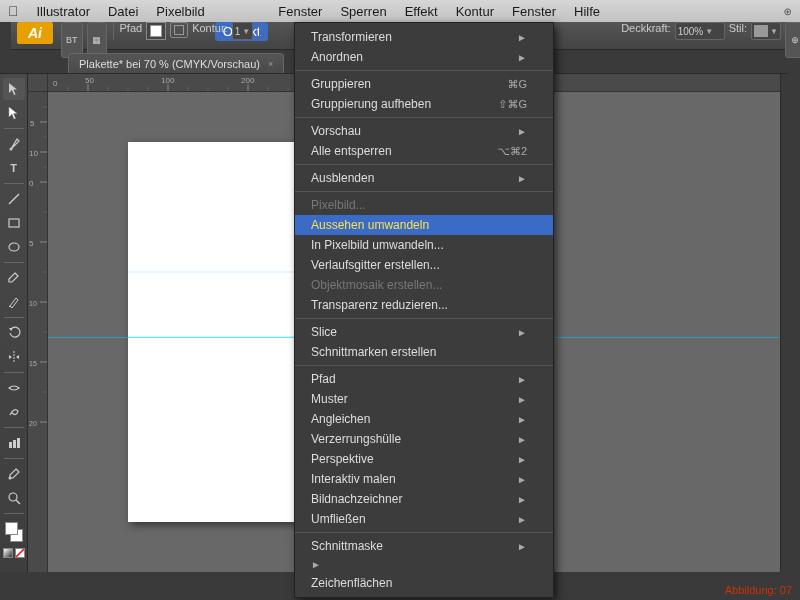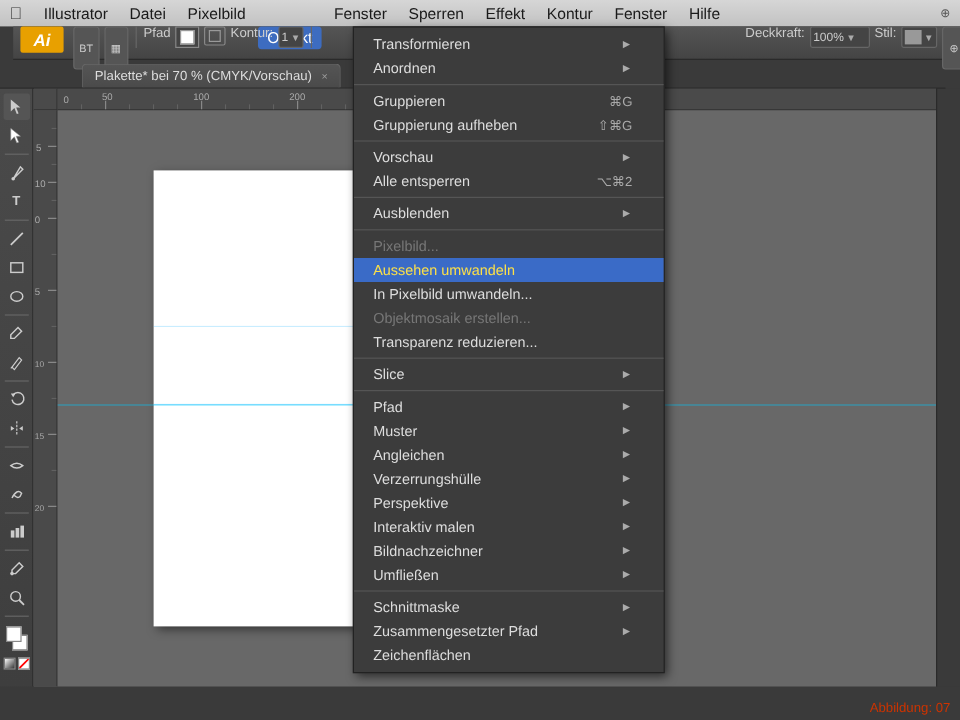--- a/index.html
+++ b/index.html
@@ -629,32 +629,38 @@
 
     <div class="dropdown-item disabled">
       <span>Pixelbild...</span>
     </div>
     <div class="dropdown-item highlighted">
       <span>Aussehen umwandeln</span>
     </div>
     <div class="dropdown-item">
       <span>In Pixelbild umwandeln...</span>
     </div>
+    <div class="dropdown-item">
+      <span>Verlaufsgitter erstellen...</span>
+    </div>
     <div class="dropdown-item disabled">
       <span>Objektmosaik erstellen...</span>
     </div>
     <div class="dropdown-item">
       <span>Transparenz reduzieren...</span>
     </div>
     <div class="menu-divider"></div>
 
     <div class="dropdown-item">
       <span>Slice</span>
       <span class="dropdown-arrow">►</span>
     </div>
+    <div class="dropdown-item">
+      <span>Schnittmarken erstellen</span>
+    </div>
     <div class="menu-divider"></div>
 
     <div class="dropdown-item">
       <span>Pfad</span>
       <span class="dropdown-arrow">►</span>
     </div>
     <div class="dropdown-item">
       <span>Muster</span>
       <span class="dropdown-arrow">►</span>
     </div>
@@ -682,21 +688,20 @@
       <span>Umfließen</span>
       <span class="dropdown-arrow">►</span>
     </div>
     <div class="menu-divider"></div>
 
     <div class="dropdown-item">
       <span>Schnittmaske</span>
       <span class="dropdown-arrow">►</span>
     </div>
     <div class="dropdown-item">
-      <span>Zusammengesetzter Pfad</span>
       <span class="dropdown-arrow">►</span>
     </div>
     <div class="dropdown-item">
       <span>Zeichenflächen</span>
 
     </div>
   </div>
 </div>
 
 <div id="bottom-bar">

